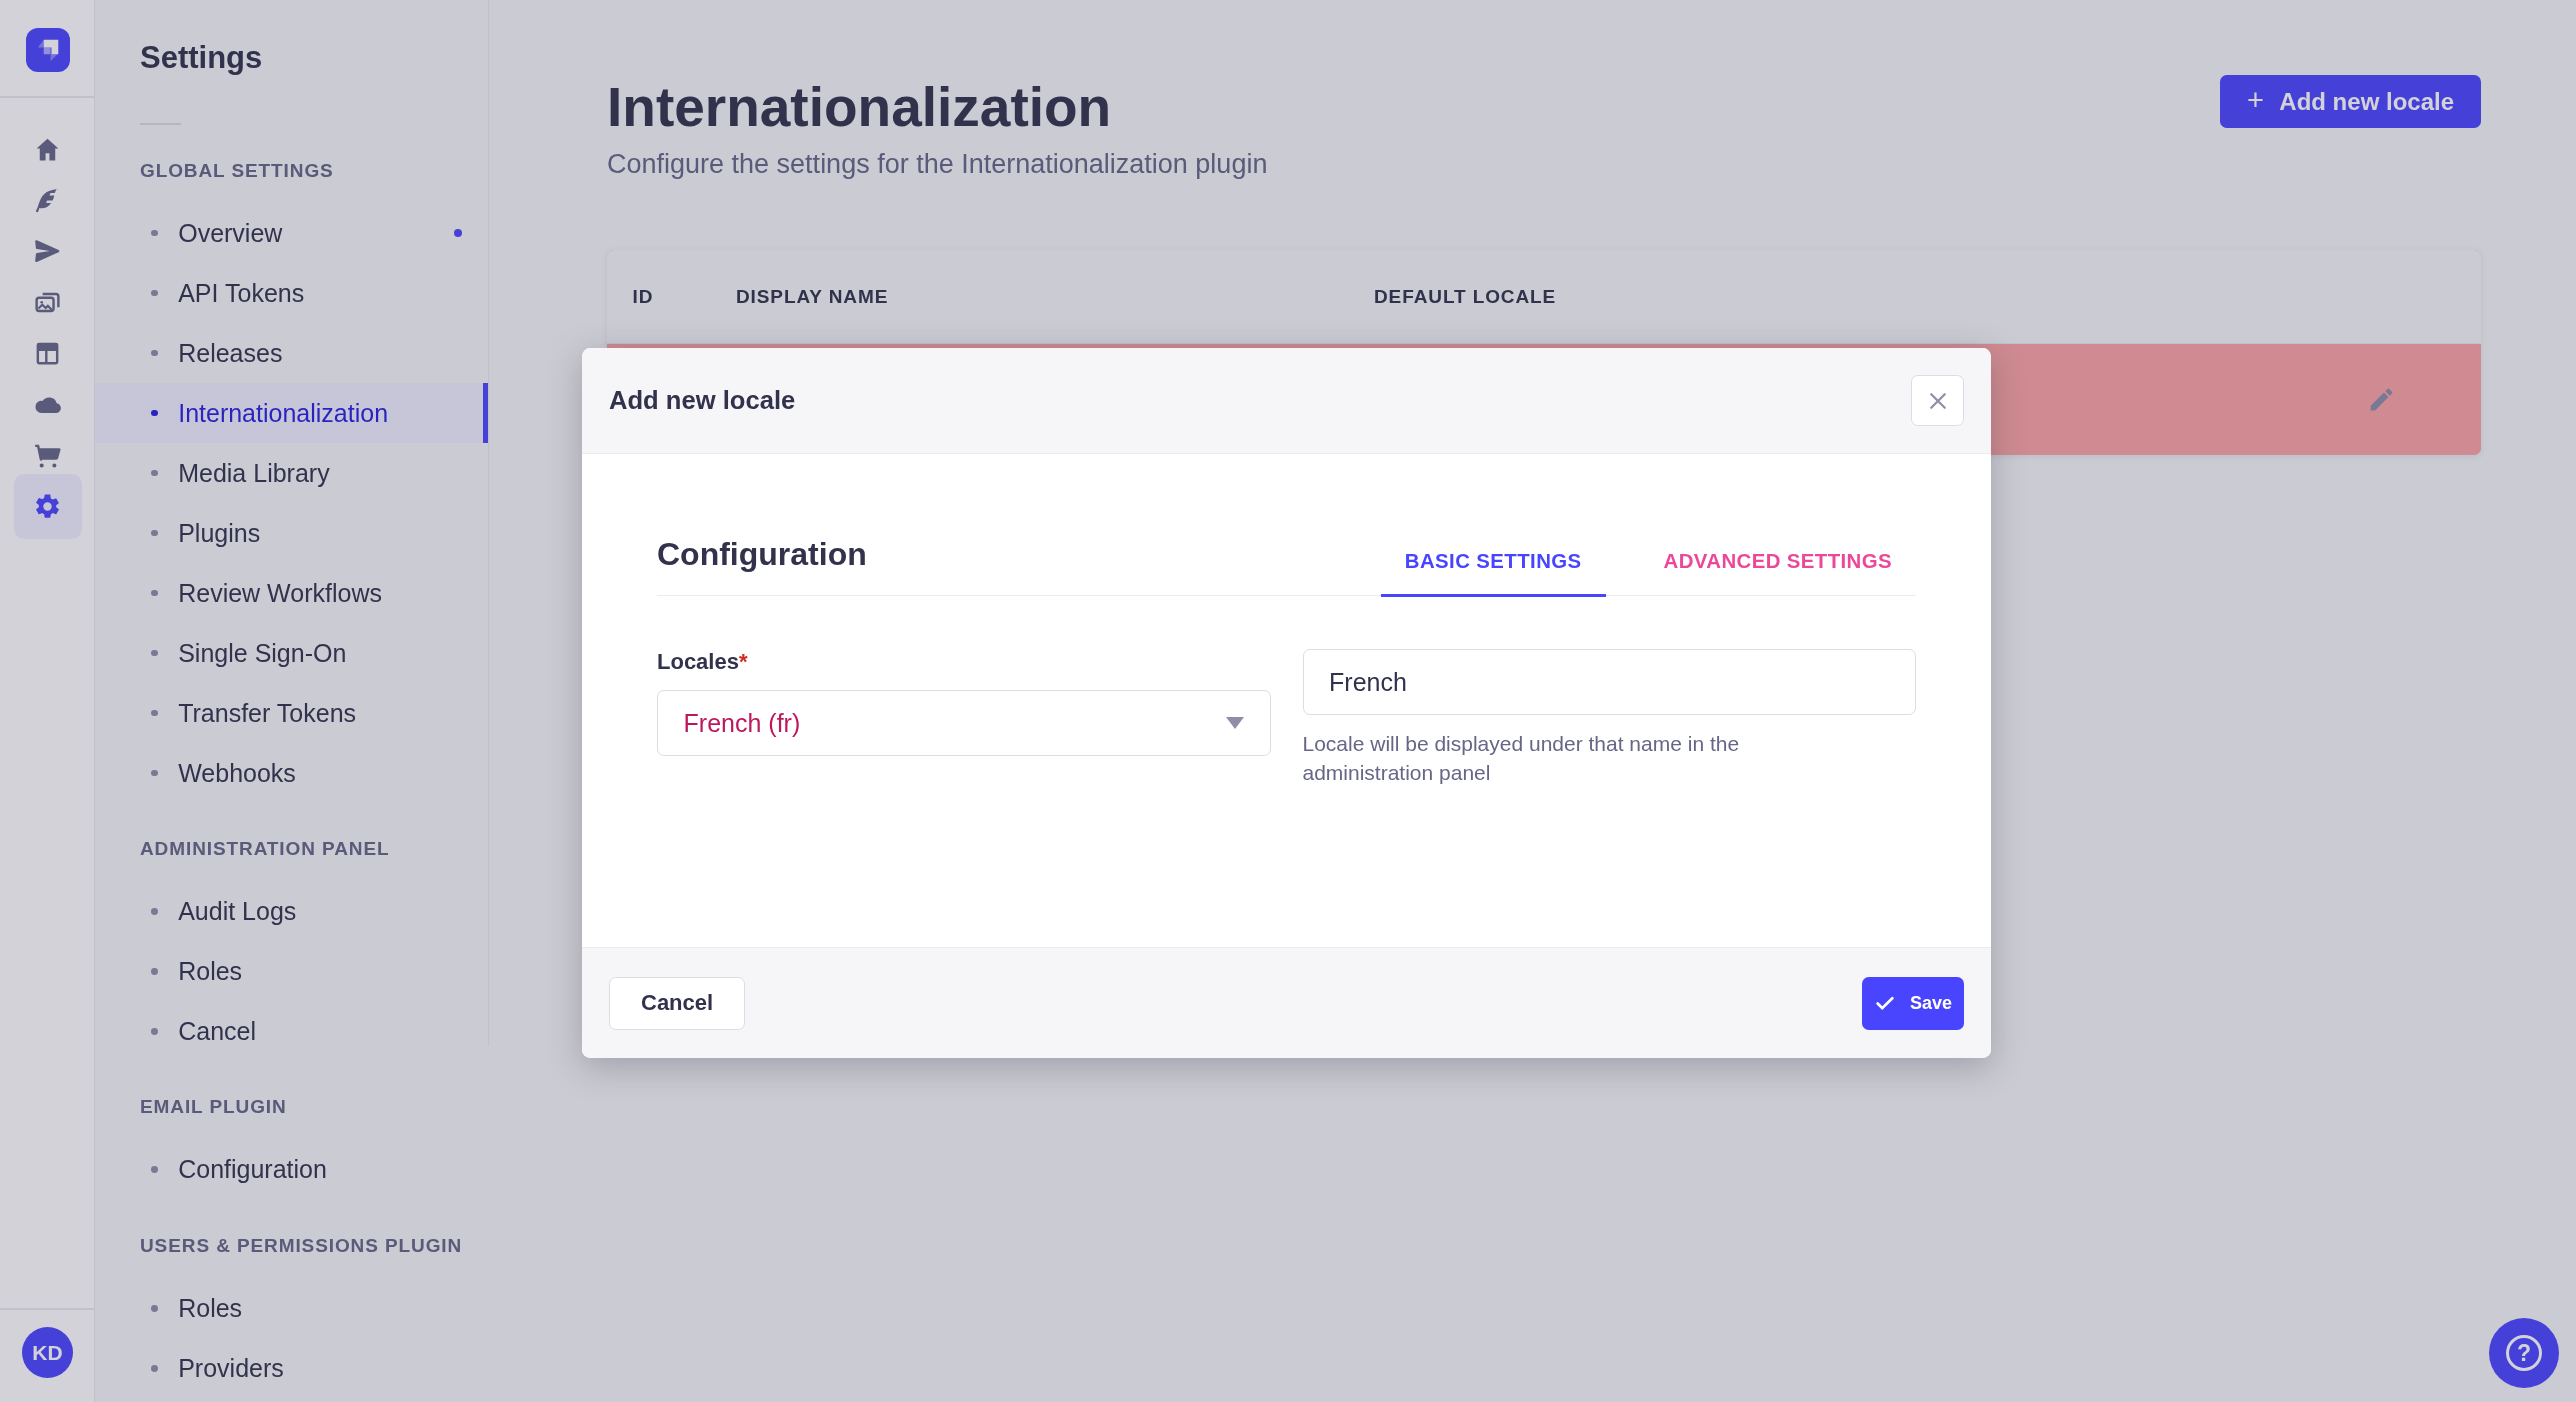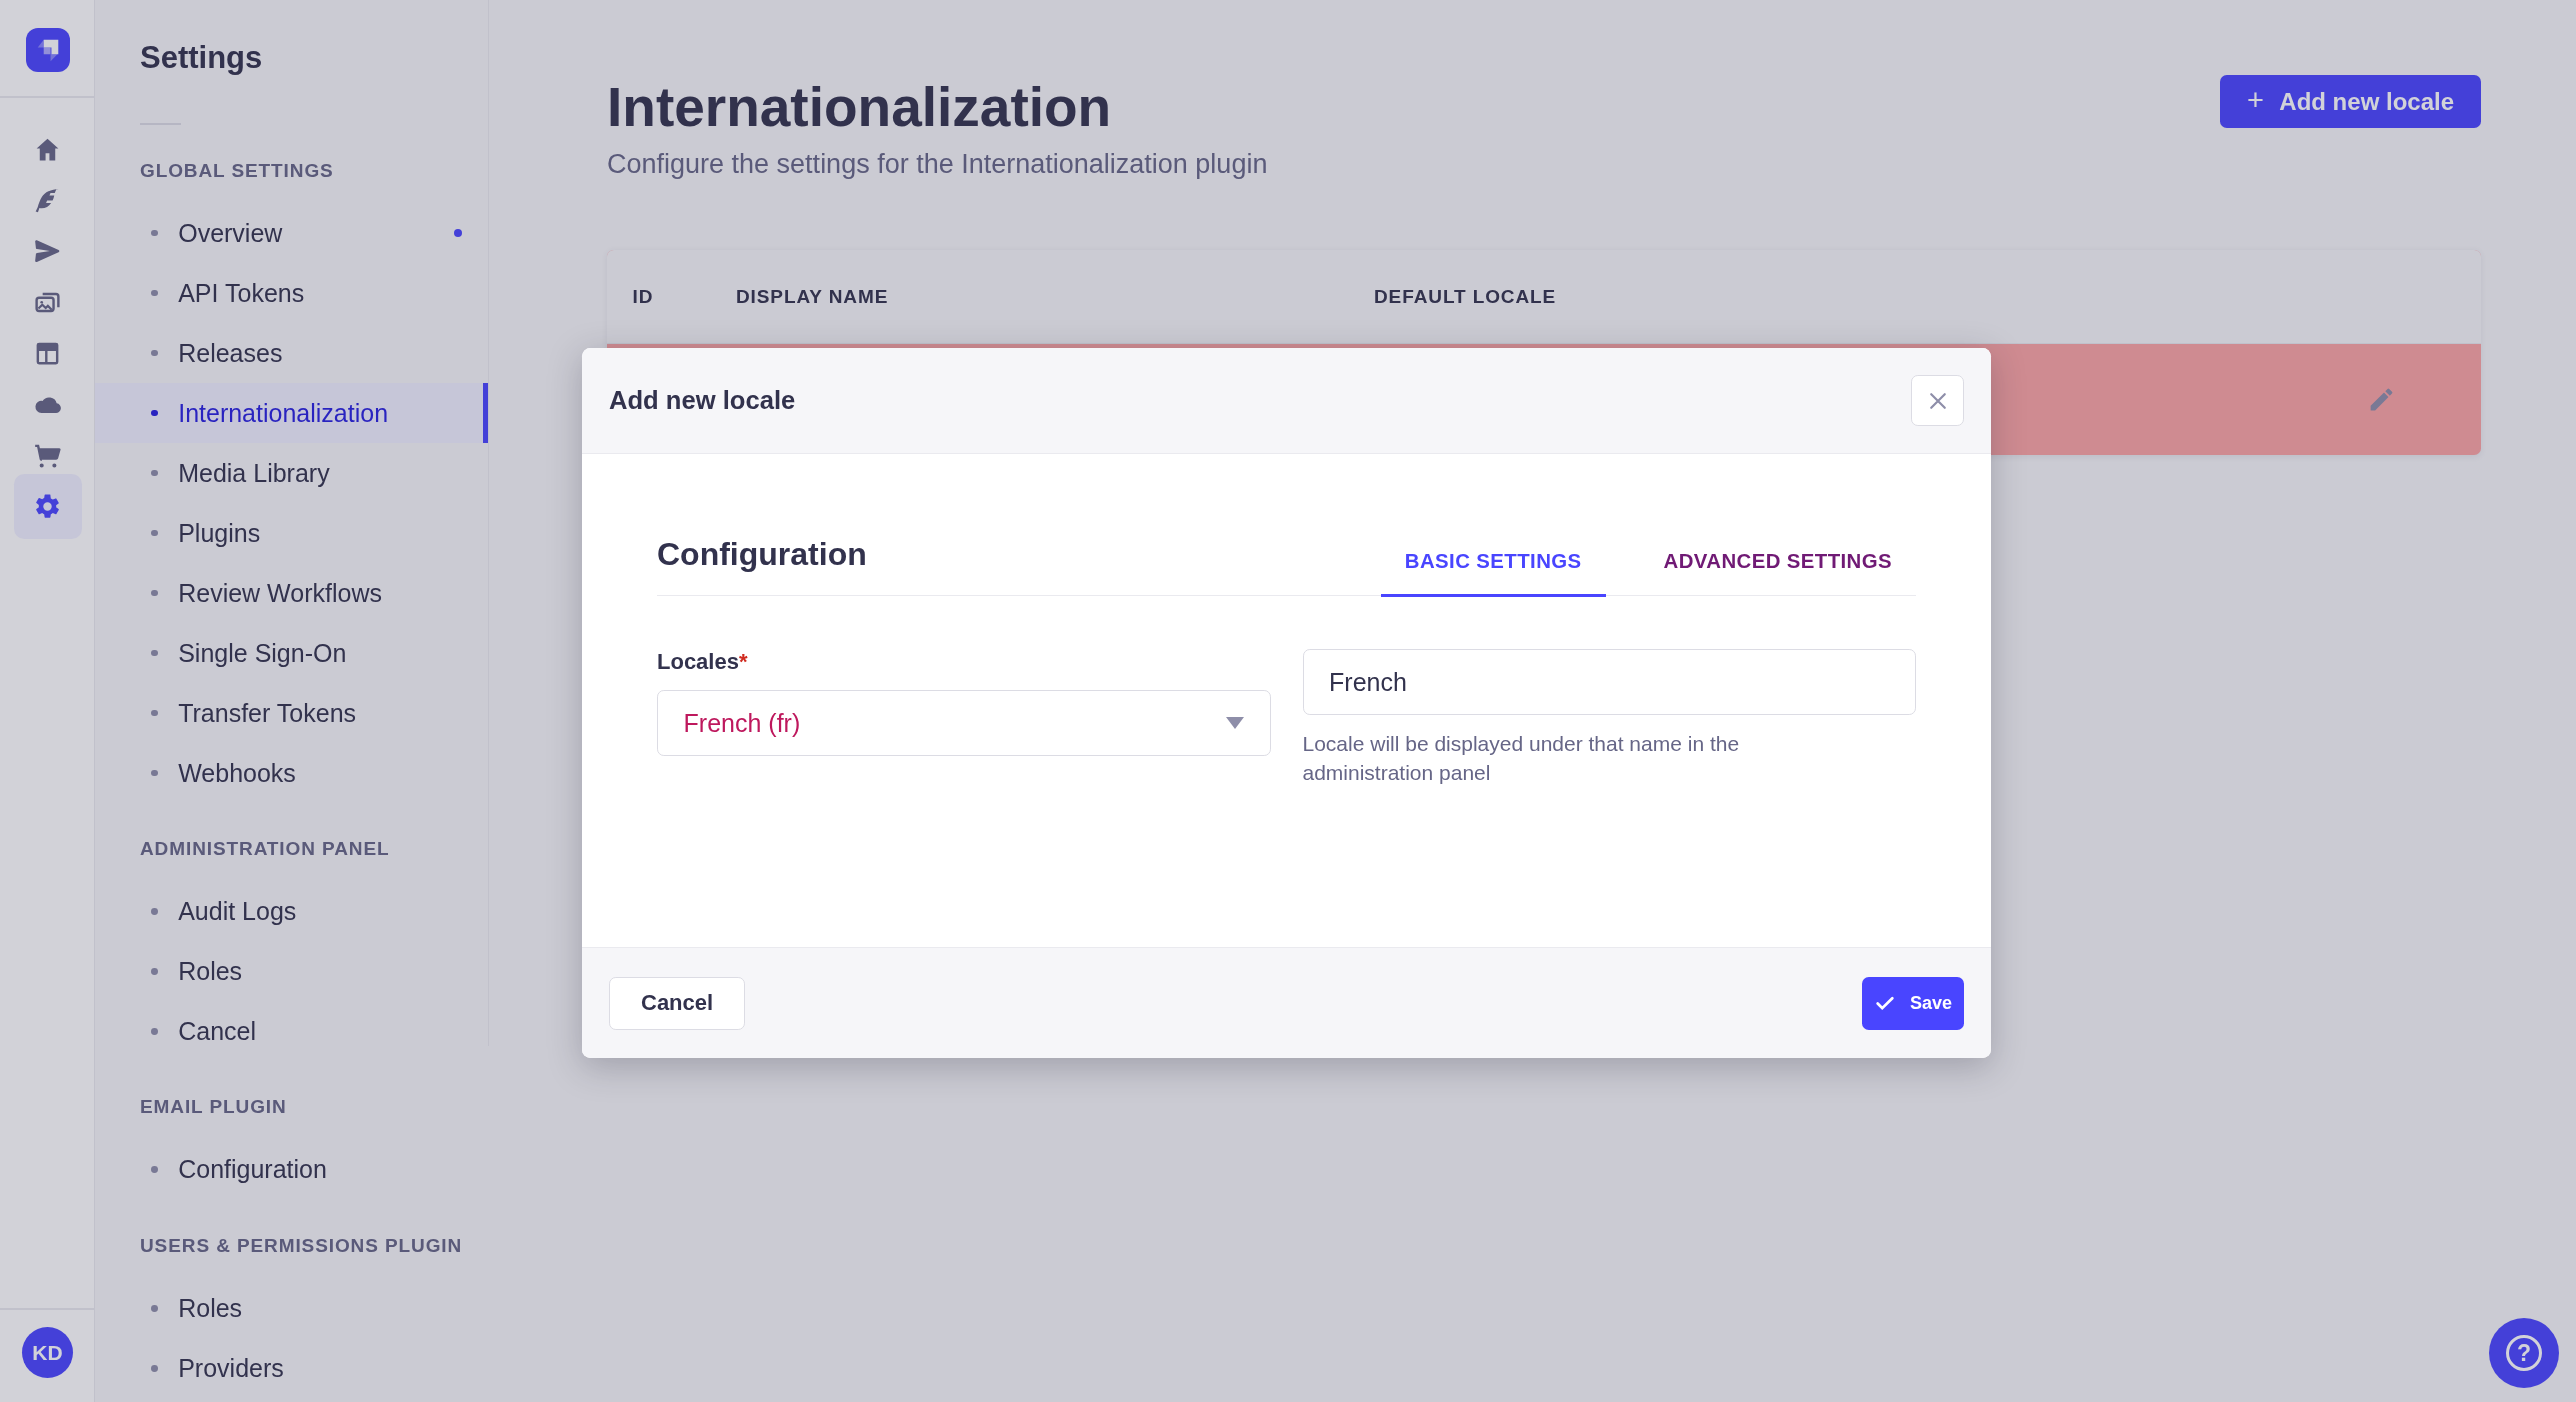--- a/index.html
+++ b/index.html
@@ -52,21 +52,21 @@
   
   .overlay { position:absolute; inset:0; background:rgba(50,50,77,.22); z-index:5; }
   .modal { position:absolute; left:582px; top:348px; width:1409px; height:710px; background:#ffffff; border-radius:8.5px; box-shadow:0 8.5px 34px rgba(33,33,52,.25); z-index:6; }
   .modal-header { height:106px; background:#f6f6f9; border-bottom:1.7px solid #eaeaef; border-radius:8.5px 8.5px 0 0; display:flex; align-items:center; justify-content:space-between; padding:0 27px; }
   .modal-title { font-size:25.6px; font-weight:600; color:#32324d; }
   .close-btn { width:53px; height:51px; background:#ffffff; border:1.7px solid #dcdce4; border-radius:6.8px; display:flex; align-items:center; justify-content:center; cursor:pointer; }
   .modal-body { padding:0 75px; }
   .section-head { display:flex; justify-content:space-between; align-items:flex-end; border-bottom:1.7px solid #eaeaef; margin-top:82px; }
   .section-title { font-size:32px; font-weight:600; color:#32324d; padding-bottom:22px; }
   .tabs { display:flex; }
-  .tab { font-size:20.4px; font-weight:700; letter-spacing:0.4px; padding:0 24px 20.4px; color:#701a75; cursor:pointer; }
+  .tab { font-size:20.4px; font-weight:700; letter-spacing:0.4px; padding:0 24px 20.4px; color:#ec4899; cursor:pointer; }
   .tab.active { color:#4945ff; border-bottom:3.4px solid #4945ff; margin-bottom:-1.7px; }
   .tab + .tab { margin-left:34px; }
   .form-row { display:grid; grid-template-columns:1fr 1fr; column-gap:32px; margin-top:53px; }
   .field-label { font-size:22px; font-weight:600; color:#32324d; margin-bottom:15.3px; }
   .req { color:#d02b20; }
   .select-box { height:66px; border:1.7px solid #dcdce4; border-radius:6.8px; background:#fff; display:flex; align-items:center; justify-content:space-between; padding:0 25.6px; font-size:25px; color:#be185d; cursor:pointer; }
   .caret { width:0; height:0; border-left:9.4px solid transparent; border-right:9.4px solid transparent; border-top:12px solid #8e8ea9; }
   .text-input { width:100%; height:66px; border:1.7px solid #dcdce4; border-radius:6.8px; background:#fff; padding:0 25.6px; font-size:25px; color:#32324d; font-family:inherit; outline:none; }
   .hint { margin-top:13.6px; font-size:21px; color:#666687; line-height:29px; max-width:562px; }
   .modal-footer { position:absolute; left:0; right:0; bottom:0; height:111px; background:#f6f6f9; border-top:1.7px solid #eaeaef; border-radius:0 0 8.5px 8.5px; display:flex; align-items:center; justify-content:space-between; padding:0 27px; }

